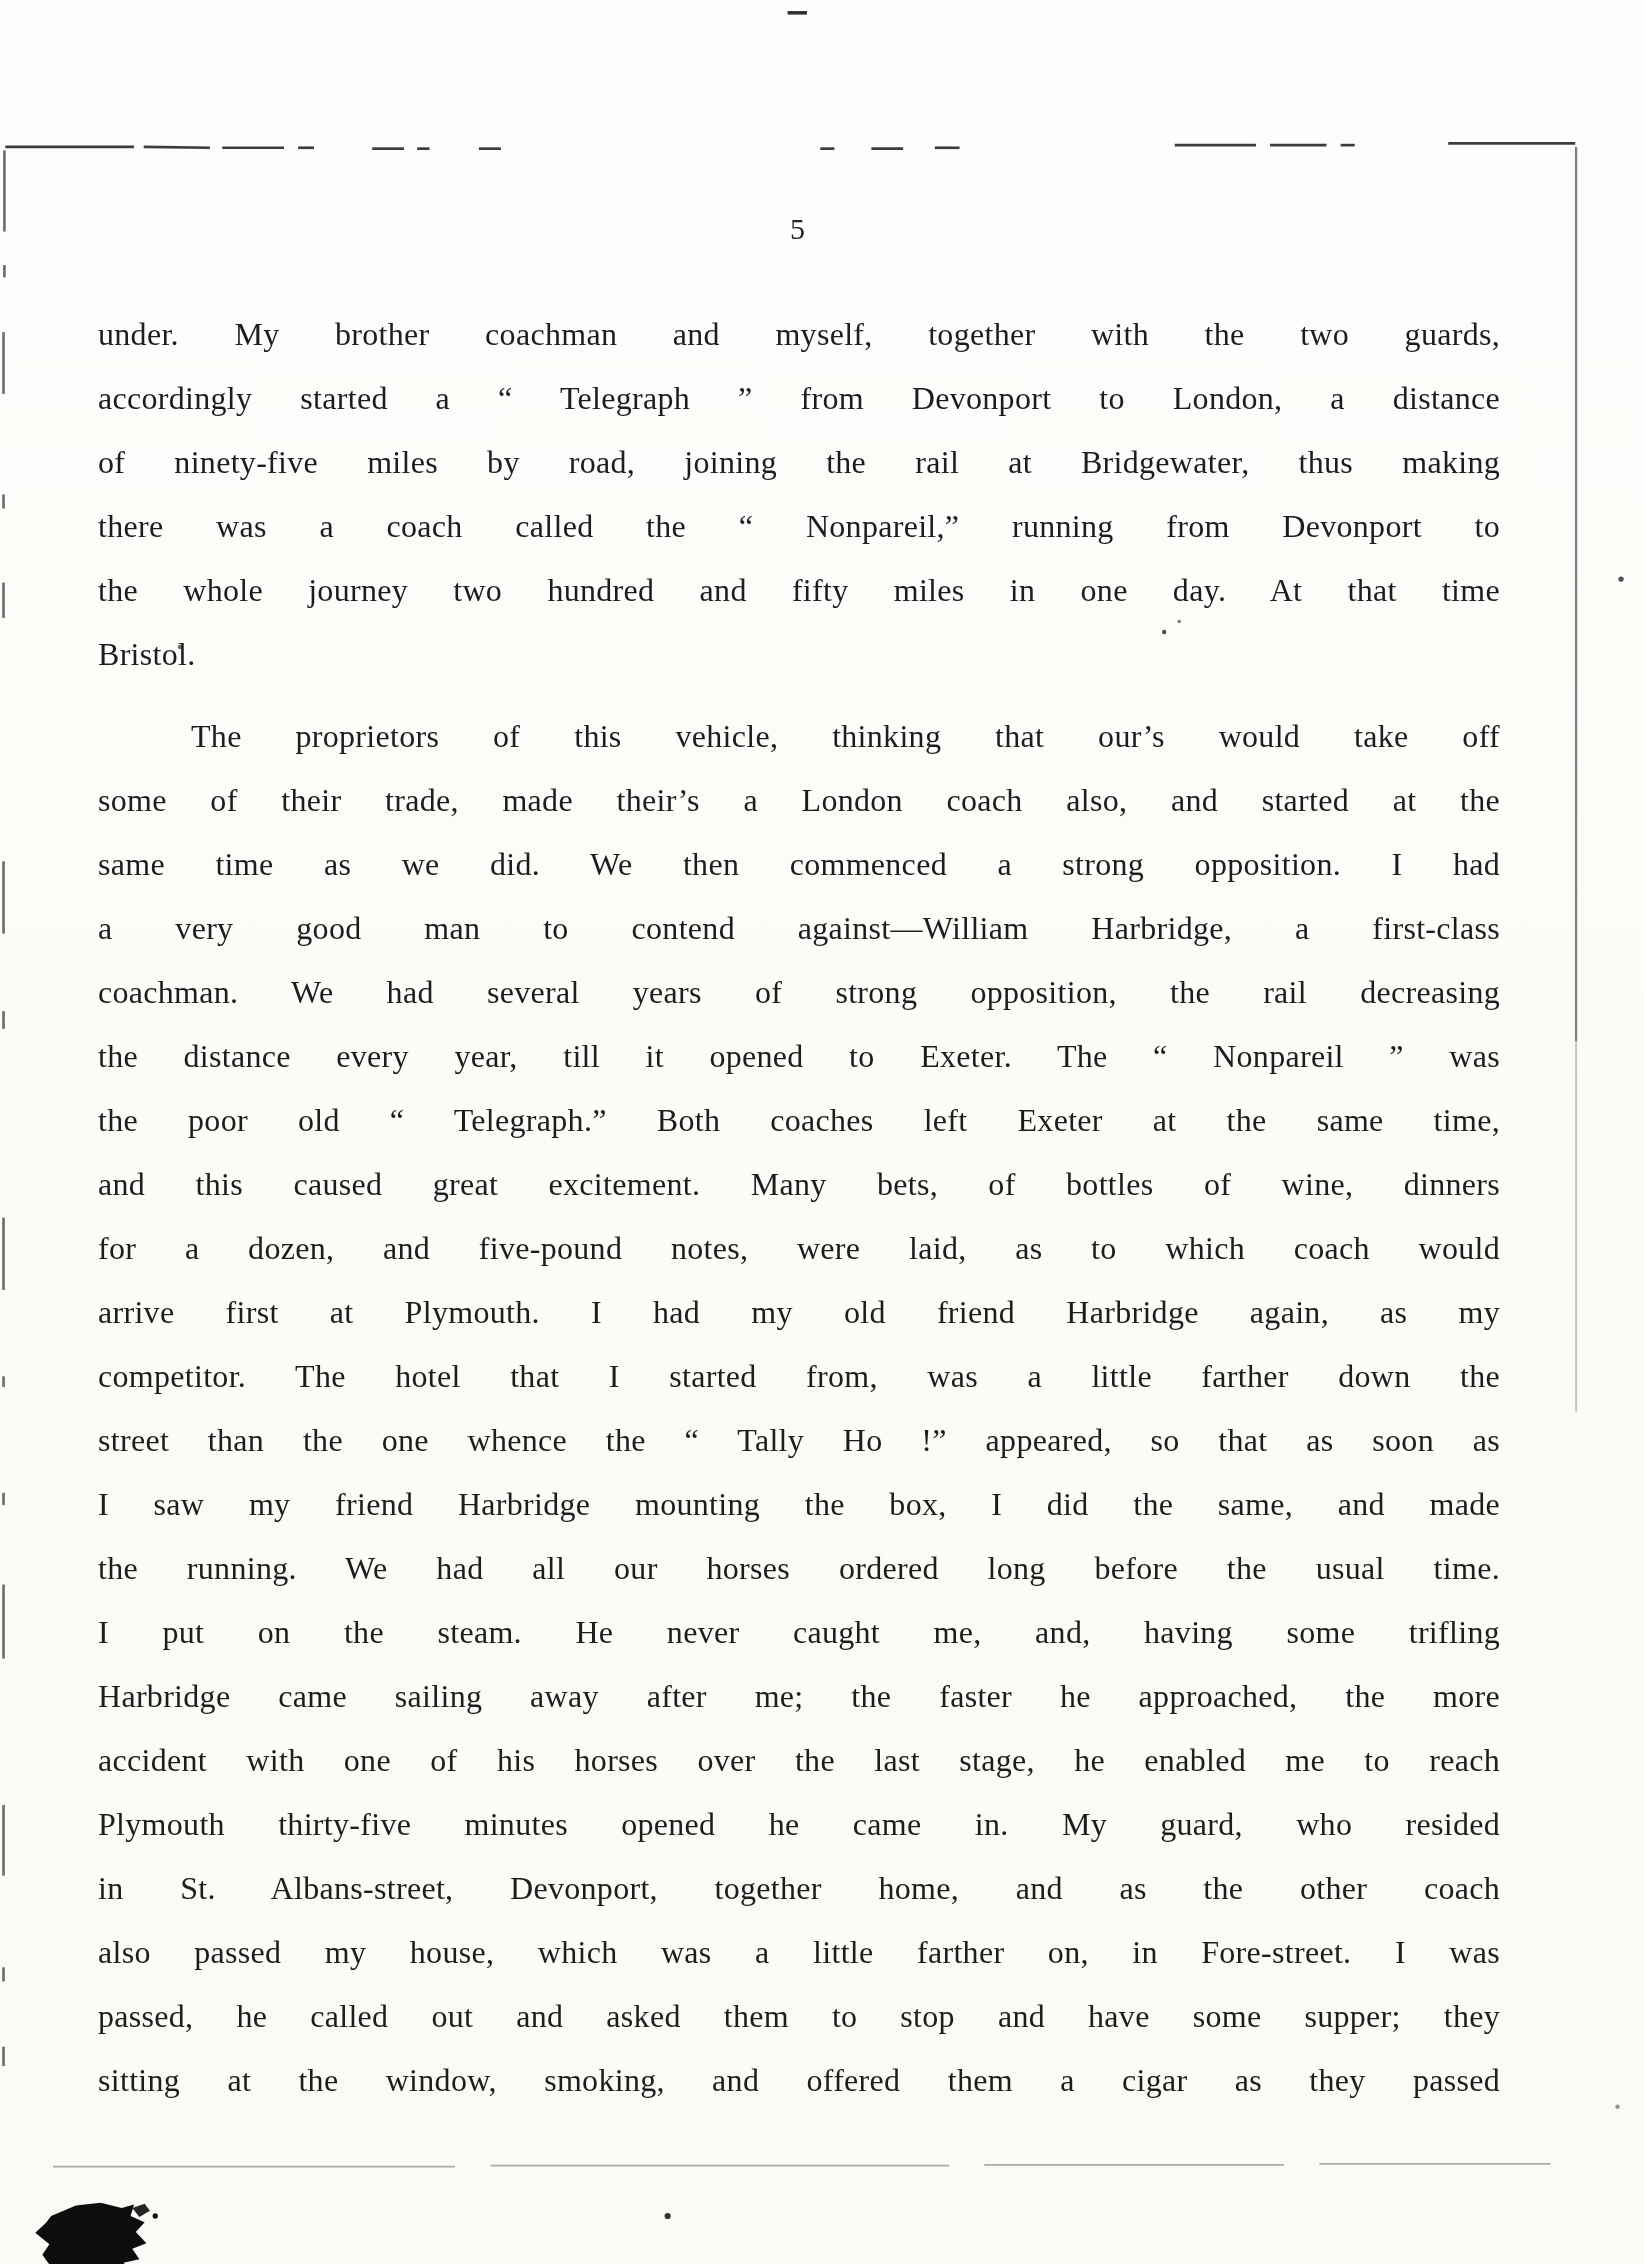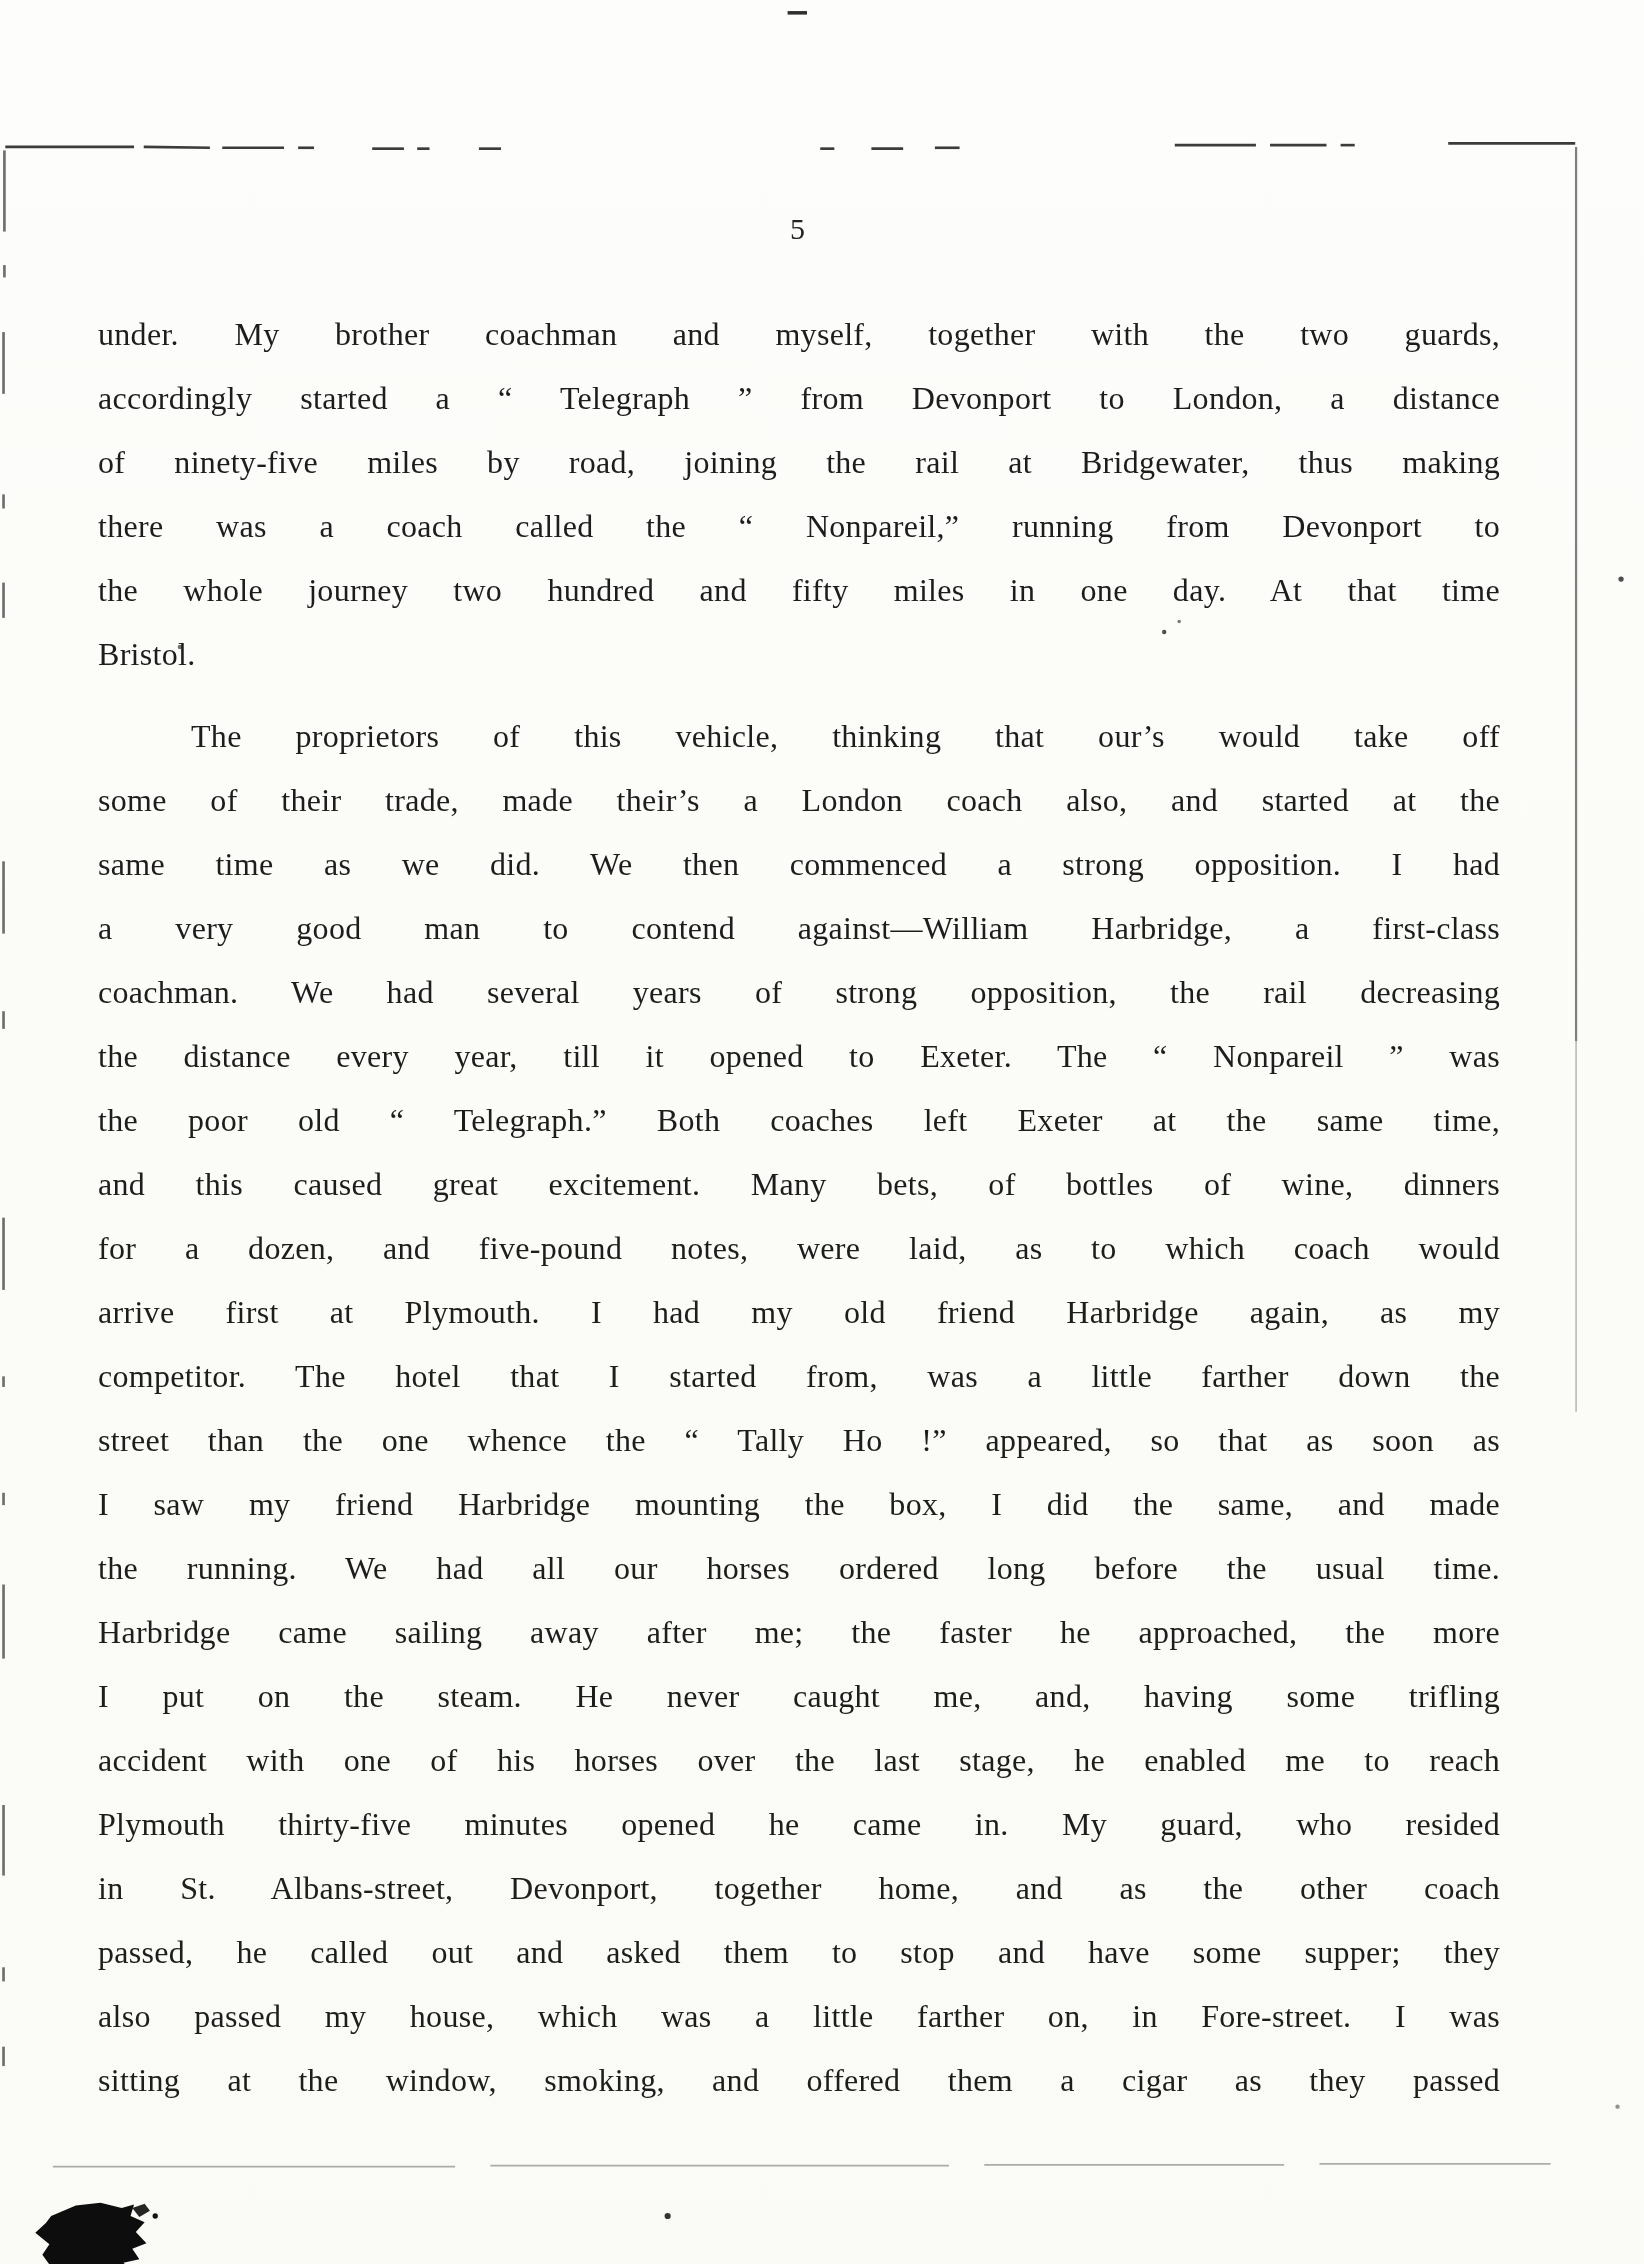--- a/index.html
+++ b/index.html
@@ -136,25 +136,25 @@
         <div class="line">coachman. We had several years of strong opposition, the rail decreasing</div>
         <div class="line">the distance every year, till it opened to Exeter. The “ Nonpareil ” was</div>
         <div class="line">the poor old “ Telegraph.” Both coaches left Exeter at the same time,</div>
         <div class="line">and this caused great excitement. Many bets, of bottles of wine, dinners</div>
         <div class="line">for a dozen, and five-pound notes, were laid, as to which coach would</div>
         <div class="line">arrive first at Plymouth. I had my old friend Harbridge again, as my</div>
         <div class="line">competitor. The hotel that I started from, was a little farther down the</div>
         <div class="line">street than the one whence the “ Tally Ho !” appeared, so that as soon as</div>
         <div class="line">I saw my friend Harbridge mounting the box, I did the same, and made</div>
         <div class="line">the running. We had all our horses ordered long before the usual time.</div>
+        <div class="line">I put on the steam. He never caught me, and, having some trifling</div>
         <div class="line">Harbridge came sailing away after me; the faster he approached, the more</div>
-        <div class="line">I put on the steam. He never caught me, and, having some trifling</div>
         <div class="line">accident with one of his horses over the last stage, he enabled me to reach</div>
         <div class="line">Plymouth thirty-five minutes opened he came in. My guard, who resided</div>
         <div class="line">in St. Albans-street, Devonport, together home, and as the other coach</div>
+        <div class="line">also passed my house, which was a little farther on, in Fore-street. I was</div>
         <div class="line">passed, he called out and asked them to stop and have some supper; they</div>
-        <div class="line">also passed my house, which was a little farther on, in Fore-street. I was</div>
         <div class="line">sitting at the window, smoking, and offered them a cigar as they passed</div>
       </div>
     </div>
 
 </div>
 
 
 </body></html>

